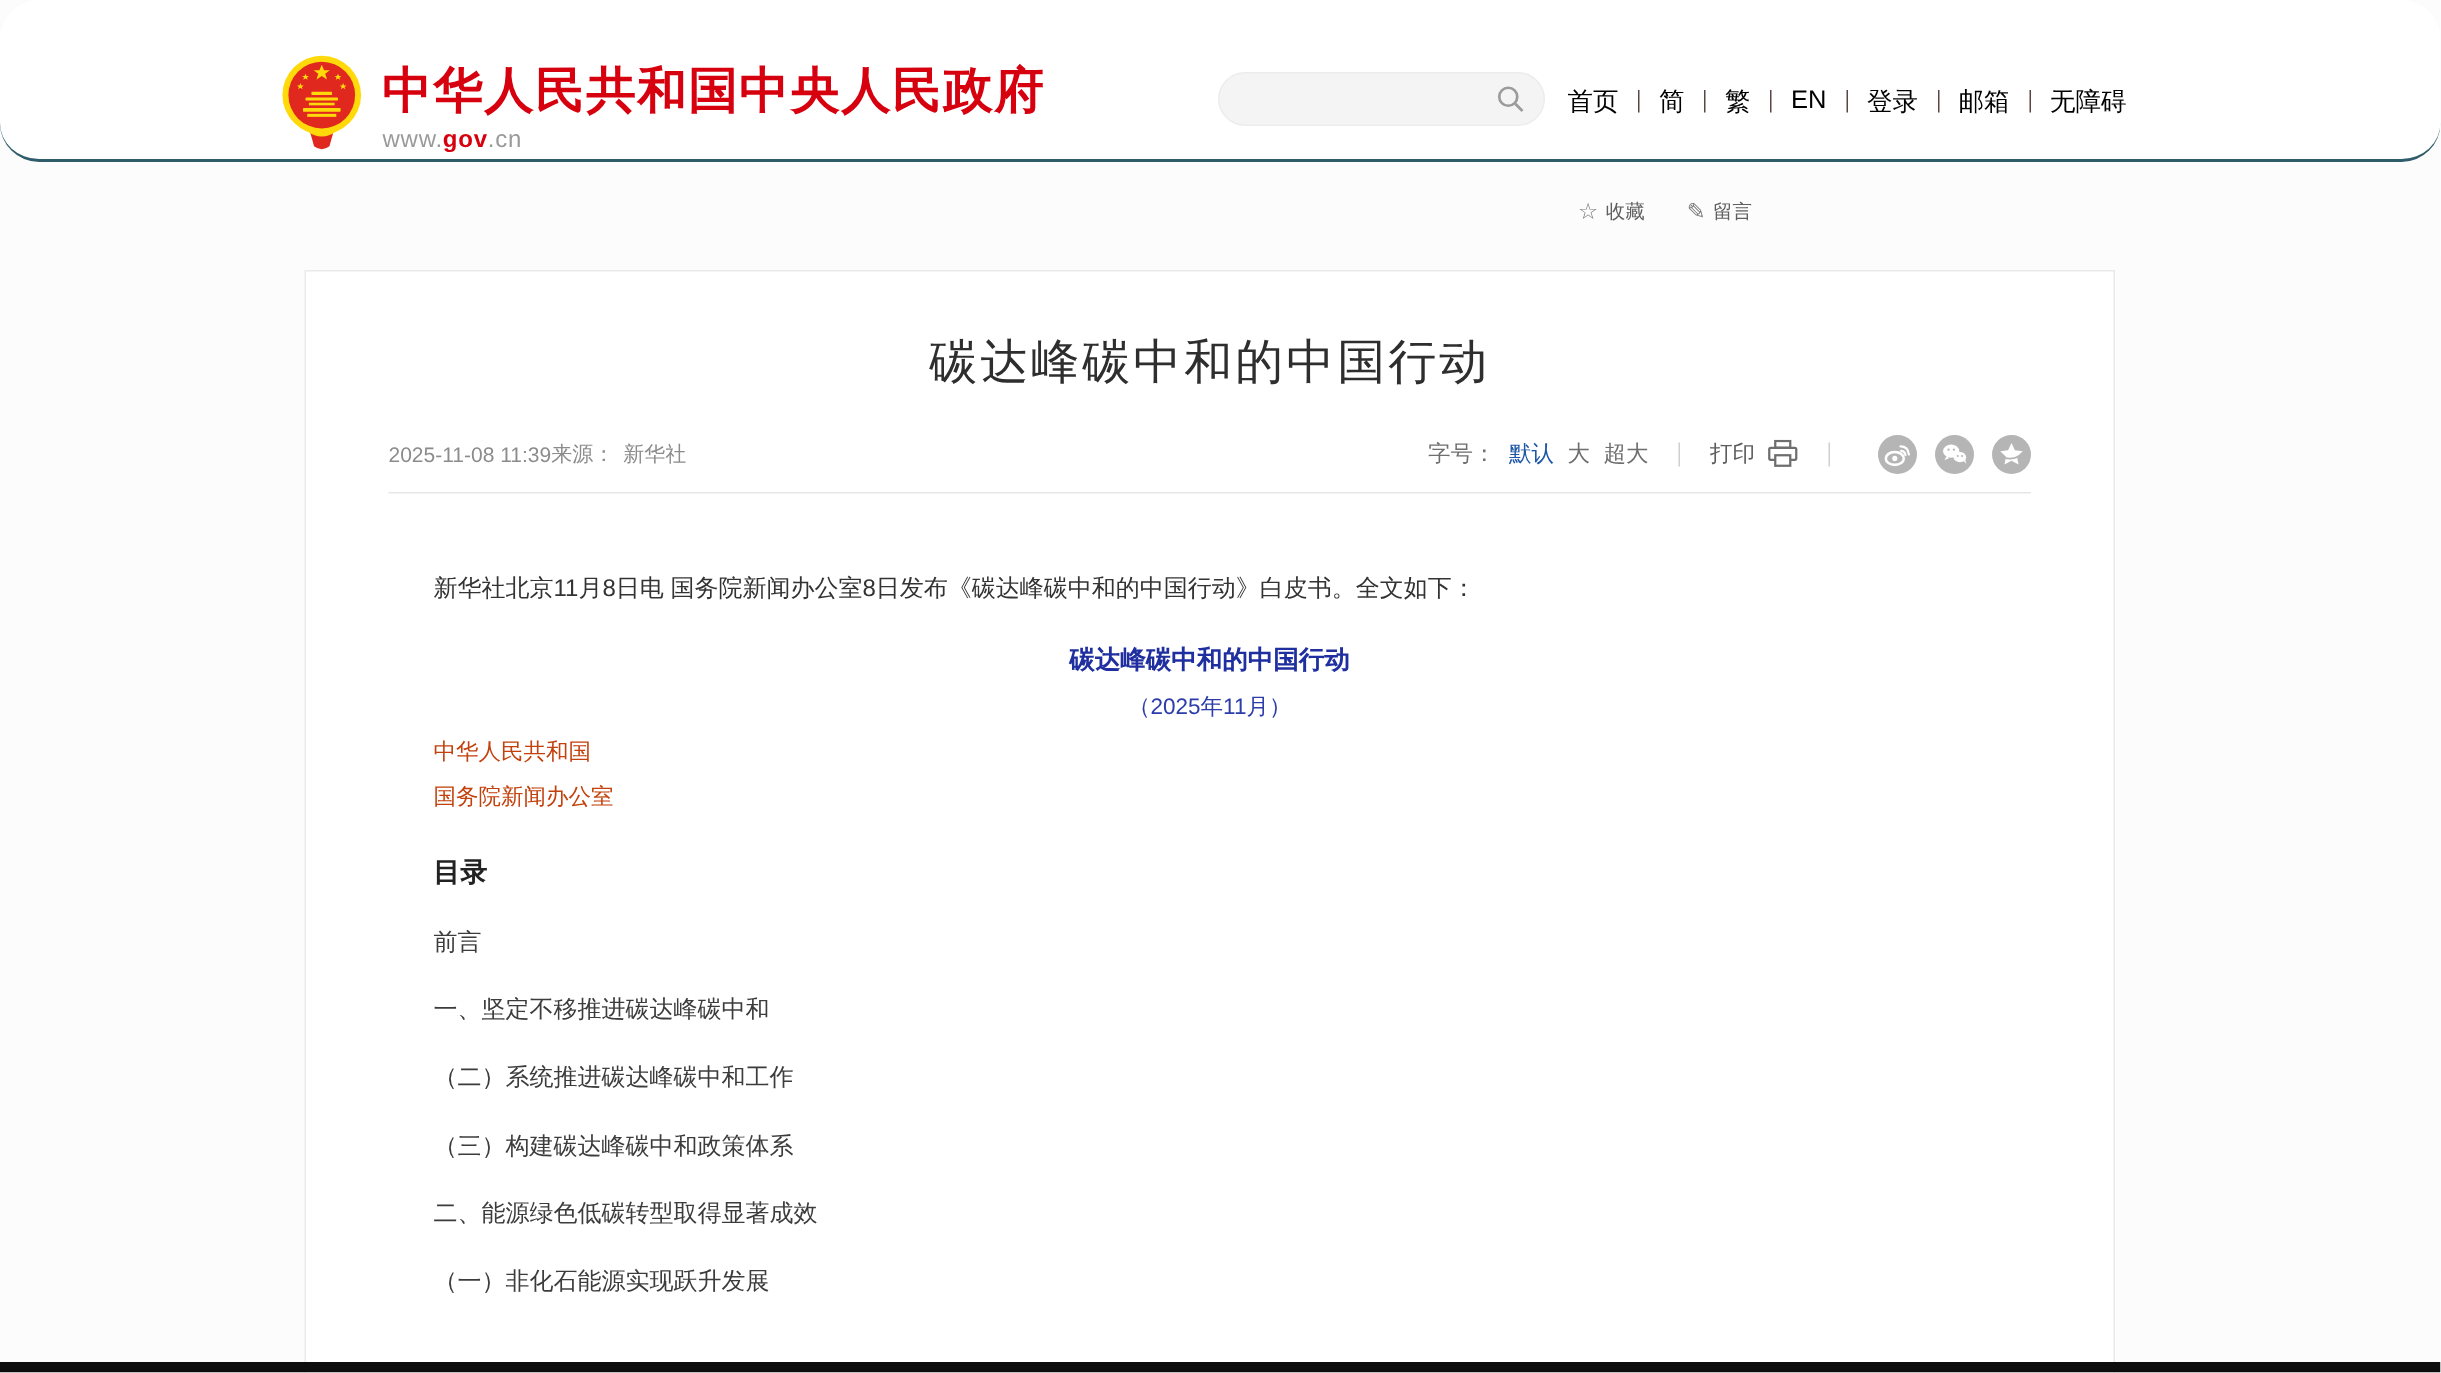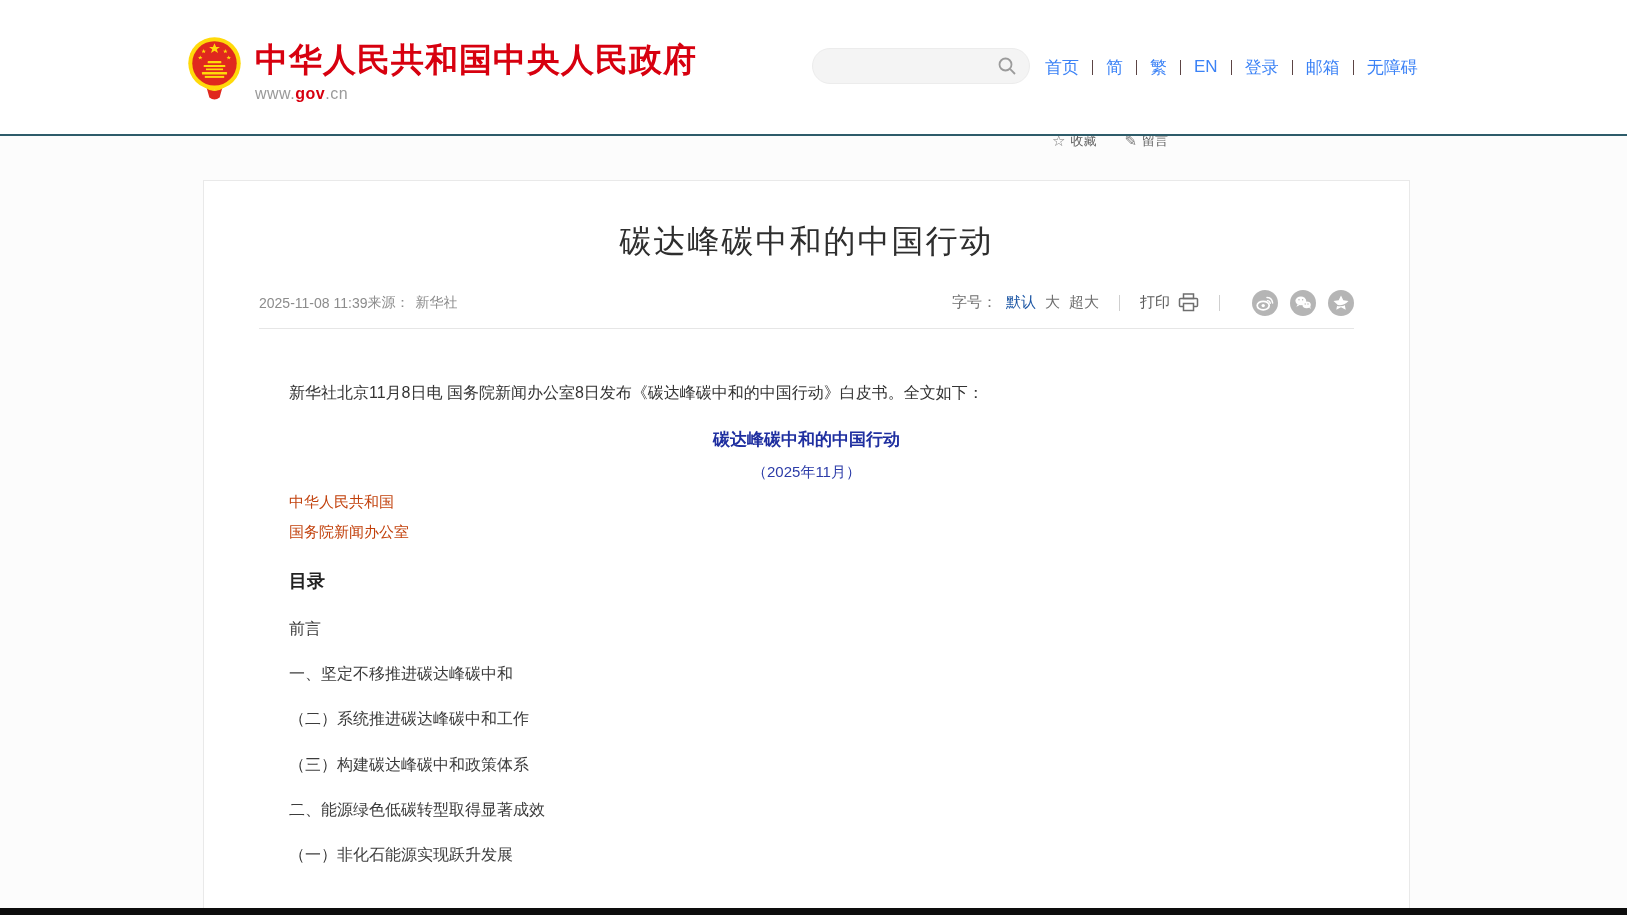--- a/index.html
+++ b/index.html
@@ -7,22 +7,22 @@
   body {
     width: 1627px; height: 915px;
     overflow: hidden; position: relative;
     background: #fcfcfc;
     font-family: "Liberation Sans", sans-serif;
     color: #333;
   }
 
   
   .site-header {
-    position: absolute; top: 0; left: 0; width: 100%; height: 136px;
-    background: #ffffff; border-bottom: 2px solid #2e5c6a; z-index: 3;
+    position: absolute; top: 0; left: 0; width: 100%; height: 108px;
+    background: #ffffff; border-bottom: 2px solid #2e5c6a; z-index: 3; border-radius: 26px;
   }
   .logo {
     position: absolute; left: 186px; top: 36px;
     display: flex; align-items: flex-start; gap: 12px;
     text-decoration: none; cursor: pointer;
   }
   .emblem { width: 57px; height: 65px; display: block; }
   .site-title {
     font-size: 33px; font-weight: bold; color: #d7000f;
     line-height: 1; letter-spacing: 1px; margin-top: 7px;
@@ -43,21 +43,21 @@
   }
   .search-btn {
     background: none; border: none; padding: 0 12px 0 0;
     display: flex; align-items: center; cursor: pointer;
   }
 
   .top-nav {
     position: absolute; left: 1045px; top: 56px; height: 22px;
     display: flex; align-items: center; font-size: 17px;
   }
-  .top-nav a { color: #3b82f6; text-decoration: none; cursor: pointer; white-space: nowrap; }
+  .top-nav a { color: #000000; text-decoration: none; cursor: pointer; white-space: nowrap; }
   .nav-sep { width: 1px; height: 15px; background: #5c4444; margin: 0 13px; }
 
   
   .page-tools {
     position: absolute; left: 1052px; top: 132px;
     display: flex; align-items: center; gap: 28px;
     font-size: 13px; color: #5f5f5f; z-index: 2;
   }
   .page-tools a { color: #5f5f5f; text-decoration: none; cursor: pointer; display: flex; align-items: center; }
   .page-tools .glyph { font-size: 15px; color: #7a7a7a; margin-right: 5px; }

